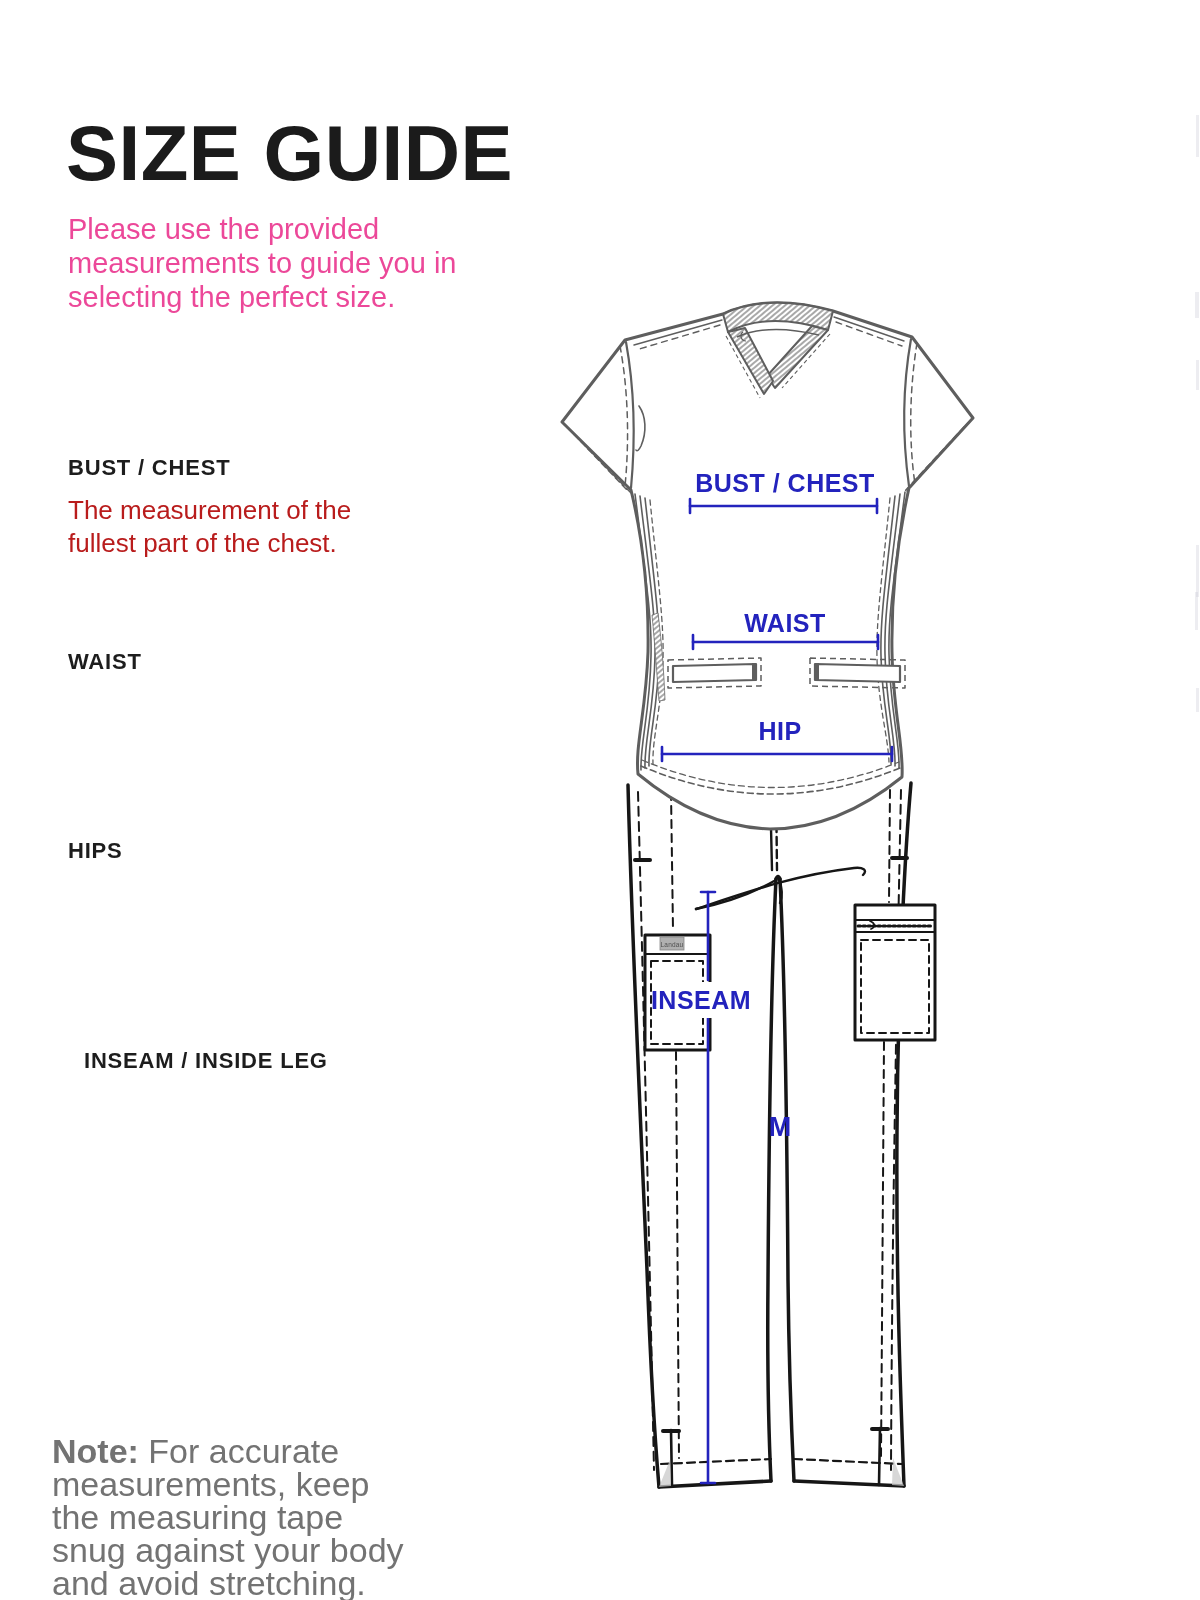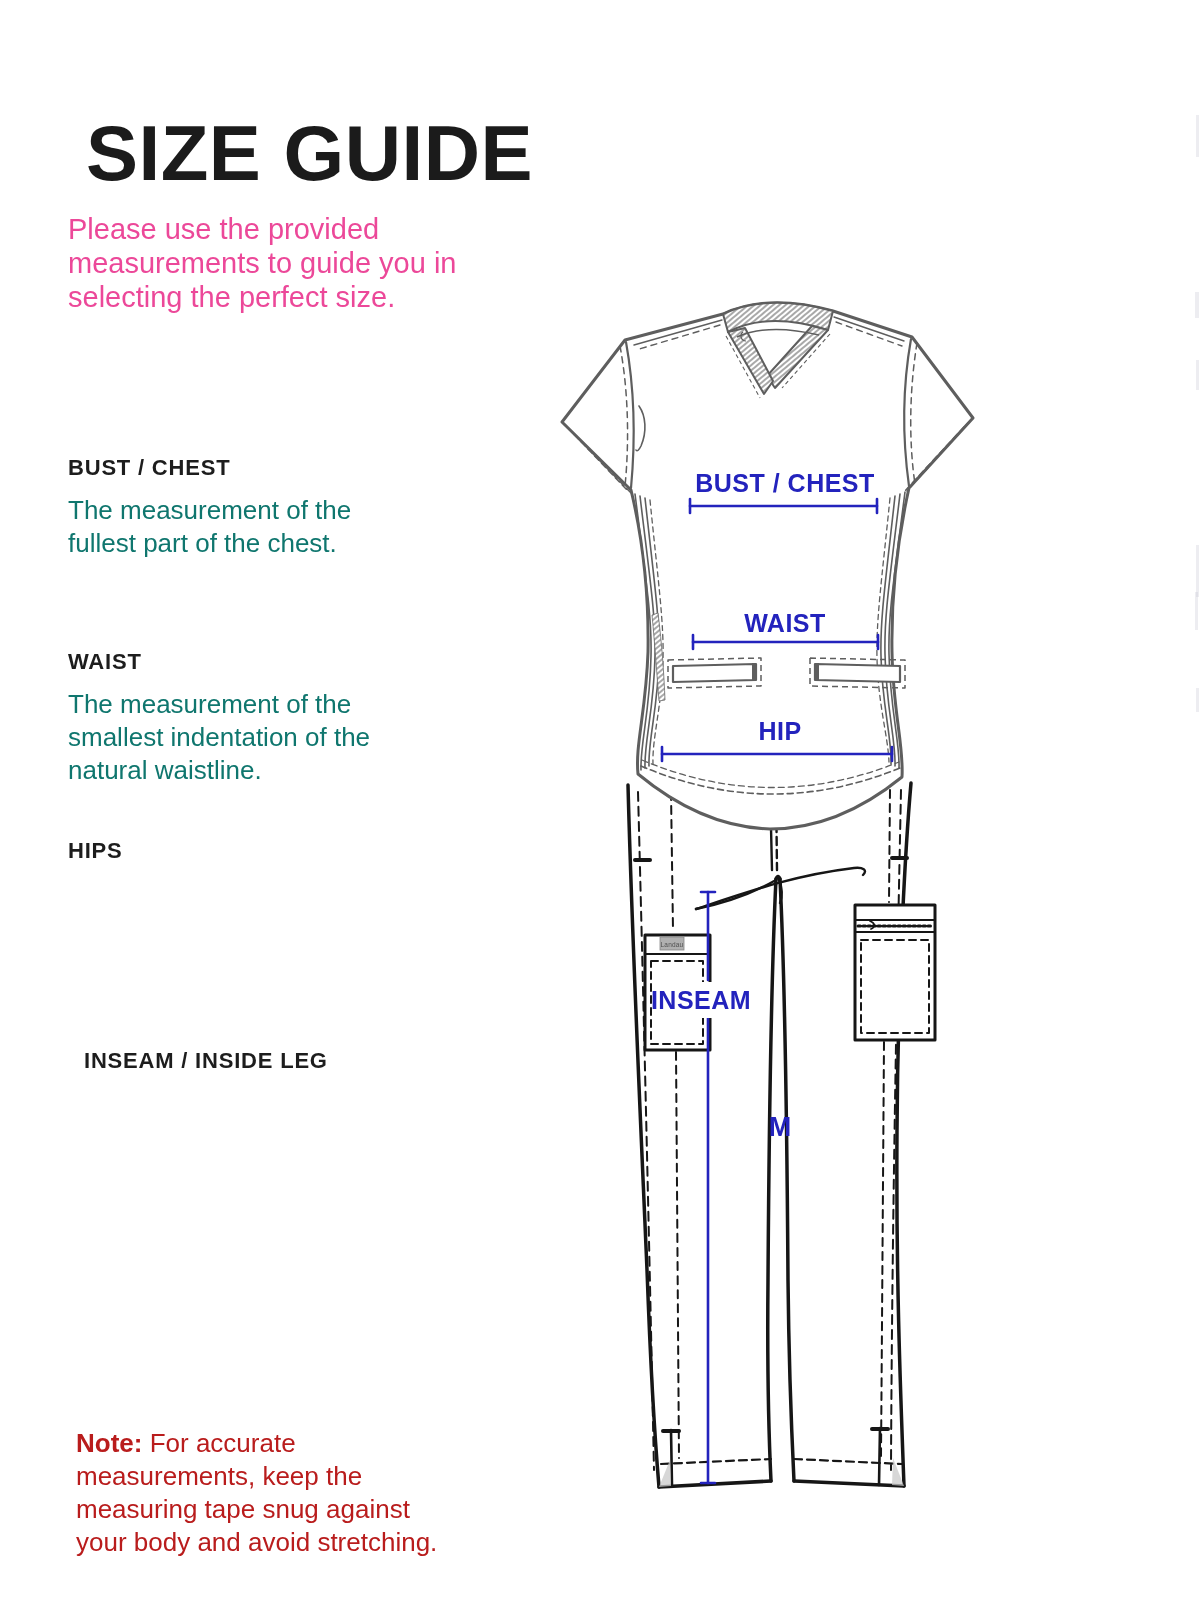--- a/index.html
+++ b/index.html
@@ -6,42 +6,42 @@
   html,body { margin:0; padding:0; }
   body {
     width:1200px; height:1600px; position:relative; overflow:hidden;
     background:#ffffff; color:#1f1f1f;
     font-family:"Liberation Sans", sans-serif;
   }
   .abs { position:absolute; }
 
   .title {
     left:66px; top:62px; font-size:78px; font-weight:700;
-    letter-spacing:0.5px; color:#1b1b1b; line-height:1;margin-left:20px;
+    letter-spacing:0.5px; color:#1b1b1b; line-height:1;
   }
   .intro {
     left:68px; top:183px; width:455px;
     font-size:29px; line-height:34px; color:#ec4899;
   }
 
   .section h3 {
     margin:0; font-size:22px; font-weight:700; letter-spacing:0.8px;
     color:#1d1d1d; line-height:26px;
   }
   .section p {
-    margin:13px 0 0 0; font-size:26px; line-height:33px; color:#0f766e;
+    margin:13px 0 0 0; font-size:26px; line-height:33px; color:#b91c1c;
   }
   .sec-bust   { left:68px; top:455px;  width:312px; }
   .sec-waist  { left:68px; top:649px;  width:335px; }
   .sec-hips   { left:68px; top:838px;  width:400px; }
   .sec-inseam { left:84px; top:1048px; width:365px; }
 
   .note {
-    left:76px; top:1401px; width:368px;
-    font-size:26px; line-height:33px; color:#b91c1c;
+    left:52px; top:1401px; width:368px;
+    font-size:34px; line-height:33px; color:#737373;
   }
   .note .bold { font-weight:700; }
 
   .diagram { left:540px; top:280px; }
   svg text { font-family:"Liberation Sans", sans-serif; }
   .blue-label { font-weight:700; fill:#2323bd; }
   .tag-text { fill:#4f4f4f; }
 
   .edge-mark { position:absolute; background:#c4c4d2; opacity:0.3; }
 </style>
@@ -52,21 +52,20 @@
 
 <p class="abs intro">Please use the provided measurements to guide you in selecting the perfect size.</p>
 
 <div class="abs section sec-bust">
   <h3>BUST / CHEST</h3>
   <p>The measurement of the fullest part of the chest.</p>
 </div>
 
 <div class="abs section sec-waist">
   <h3>WAIST</h3>
-  <p>The measurement of the smallest indentation of the natural waistline.</p>
 </div>
 
 <div class="abs section sec-hips">
   <h3>HIPS</h3>
 </div>
 
 <div class="abs section sec-inseam">
   <h3>INSEAM / INSIDE LEG</h3>
 </div>
 

